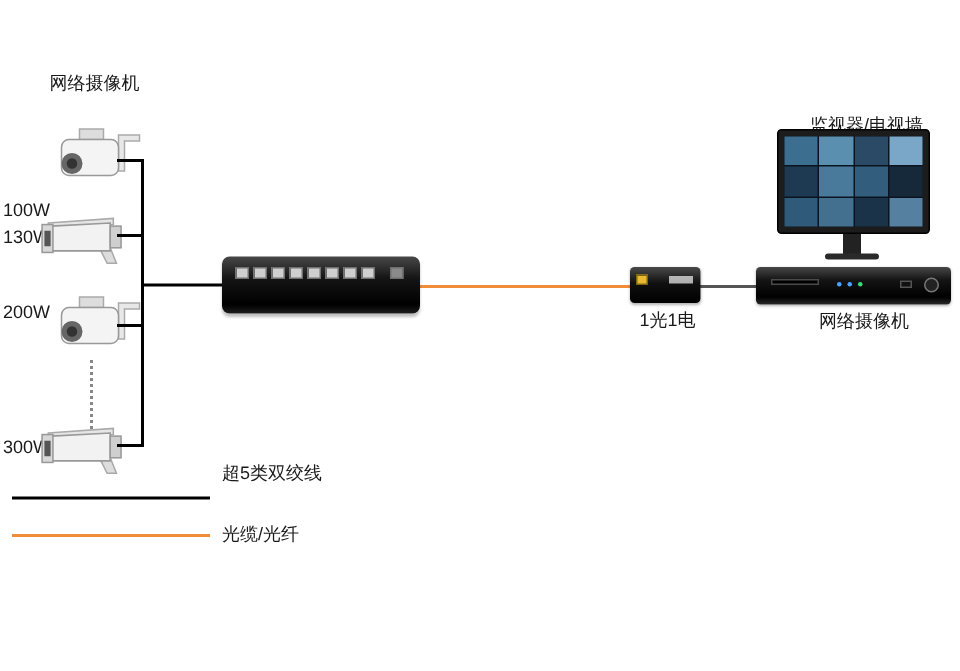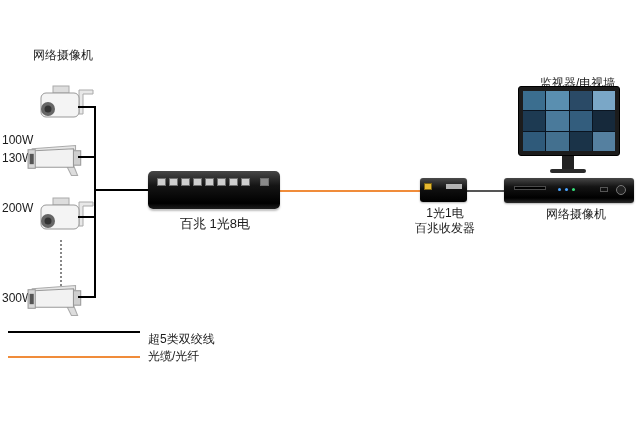--- a/index.html
+++ b/index.html
@@ -12,21 +12,21 @@
   
   .lbl-group{left:33px;top:48px;}
   .cam-label.l1{left:2px;top:101px;margin-top:32px;}
   .cam-label.l2{left:2px;top:151px;}
   .cam-label.l3{left:2px;top:201px;}
   .cam-label.l4{left:2px;top:291px;}
   .lbl-switch{left:150px;top:217px;width:130px;text-align:center;font-size:13px;}
   .lbl-transceiver{left:398px;top:206px;width:94px;text-align:center;font-size:12px;line-height:15px;}
   .lbl-monitor{left:540px;top:76px;}
   .lbl-storage{left:546px;top:207px;}
-  .lbl-legend1{left:148px;top:332px;}
+  .lbl-legend1{left:148px;top:308px;}
   .lbl-legend2{left:148px;top:349px;}
 
   
   .line{position:absolute;background:#000;height:2px;}
   .vline{position:absolute;background:#000;width:2px;}
   .stub1{left:78px;top:106px;width:18px;}
   .stub2{left:78px;top:156px;width:18px;}
   .stub3{left:78px;top:216px;width:18px;}
   .stub4{left:78px;top:296px;width:18px;}
   .bus{left:94px;top:106px;height:192px;}
@@ -164,29 +164,27 @@
       <span class="port"></span>
       <span class="port"></span>
       <span class="port"></span>
       <span class="port"></span>
       <span class="port"></span>
       <span class="port"></span>
       <span class="port"></span>
       <span class="port optical"></span>
     </div>
   </div>
-  <div class="lbl lbl-switch">百兆 1光8电</div>
 
   <div class="transceiver-device">
     <span class="fo-port"></span>
     <span class="tr-strip"></span>
   </div>
   <div class="lbl lbl-transceiver">
     <div>1光1电</div>
-    <div>百兆收发器</div>
   </div>
 
   <div class="lbl lbl-monitor">监视器/电视墙</div>
   <div class="monitor">
     <div class="screen">
       <div class="cell"></div>
       <div class="cell"></div>
       <div class="cell"></div>
       <div class="cell"></div>
       <div class="cell"></div>

